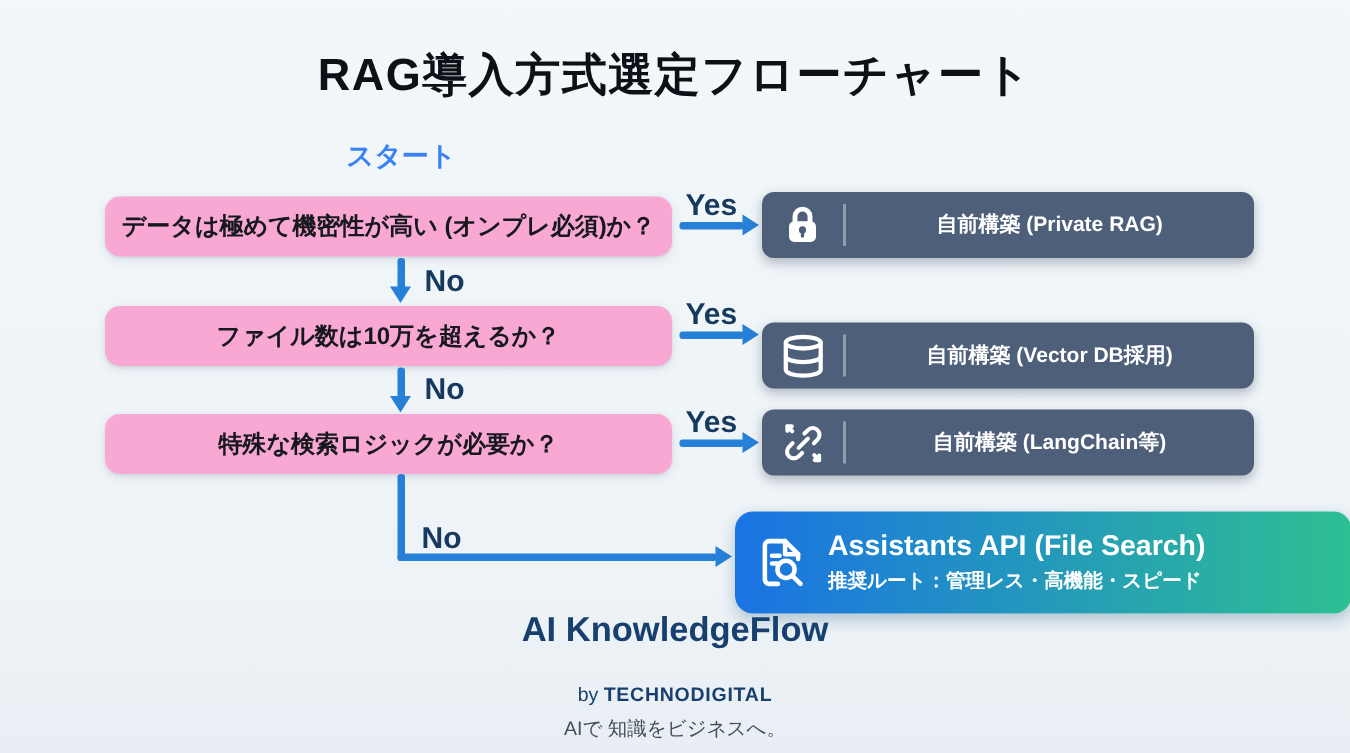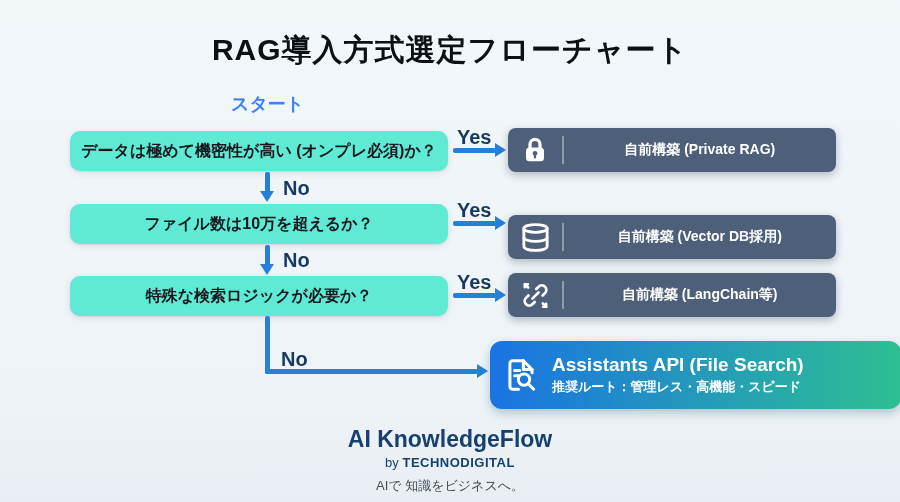--- a/index.html
+++ b/index.html
@@ -16,21 +16,21 @@
     text-align:center; font-size:30px; font-weight:800; color:#0d1117;
     letter-spacing:1px;
   }
   .start-label {
     position:absolute; left:231px; top:92px;
     font-size:18px; font-weight:800; color:#3b82f6;text-align:center;
   }
 
   .qbox {
     position:absolute; left:70px; width:378px; height:40px;
-    background:#5eead4; border-radius:10px;
+    background:#f9a8d4; border-radius:10px;
     box-shadow:0 2px 7px rgba(30,50,80,.10), 0 1px 2px rgba(30,50,80,.08);
     display:flex; align-items:center; justify-content:center;
     font-size:16px; font-weight:700; color:#16181d; white-space:nowrap;
   }
   .q1{ top:131px; } .q2{ top:204px; } .q3{ top:276px; }
 
   .rbox {
     position:absolute; left:508px; width:328px; height:44px;
     background:var(--result-box,#4e5f7a); border-radius:8px;
     box-shadow:0 3px 8px rgba(25,40,65,.30);
@@ -70,21 +70,21 @@
     background:linear-gradient(90deg,var(--gradient-start,#1a73e3) 0%,var(--gradient-end,#2ebf92) 100%);
     box-shadow:0 4px 10px rgba(25,90,120,.30);
     display:flex; align-items:center; color:#fff;
   }
   .gbox .icon-wrap { width:62px; display:flex; align-items:center; justify-content:center; }
   .gbox .gtext { display:flex; flex-direction:column; gap:2px; }
   .gbox .gtitle { font-size:19px; font-weight:800; white-space:nowrap; }
   .gbox .gsub   { font-size:13px; font-weight:700; white-space:nowrap; }
 
   .brand {
-    position:absolute; top:426px; left:0; width:100%; text-align:center;
+    position:absolute; top:406px; left:0; width:100%; text-align:center;
     font-size:23px; font-weight:800; color:var(--brand-navy,#17406e);
   }
   .byline {
     position:absolute; top:455px; left:0; width:100%; text-align:center;
     font-size:13px; color:var(--brand-navy,#17406e);
   }
   .byline .by { font-weight:400; }
   .byline .byname { font-weight:800; letter-spacing:.5px; }
   .tagline {
     position:absolute; top:477px; left:0; width:100%; text-align:center;

